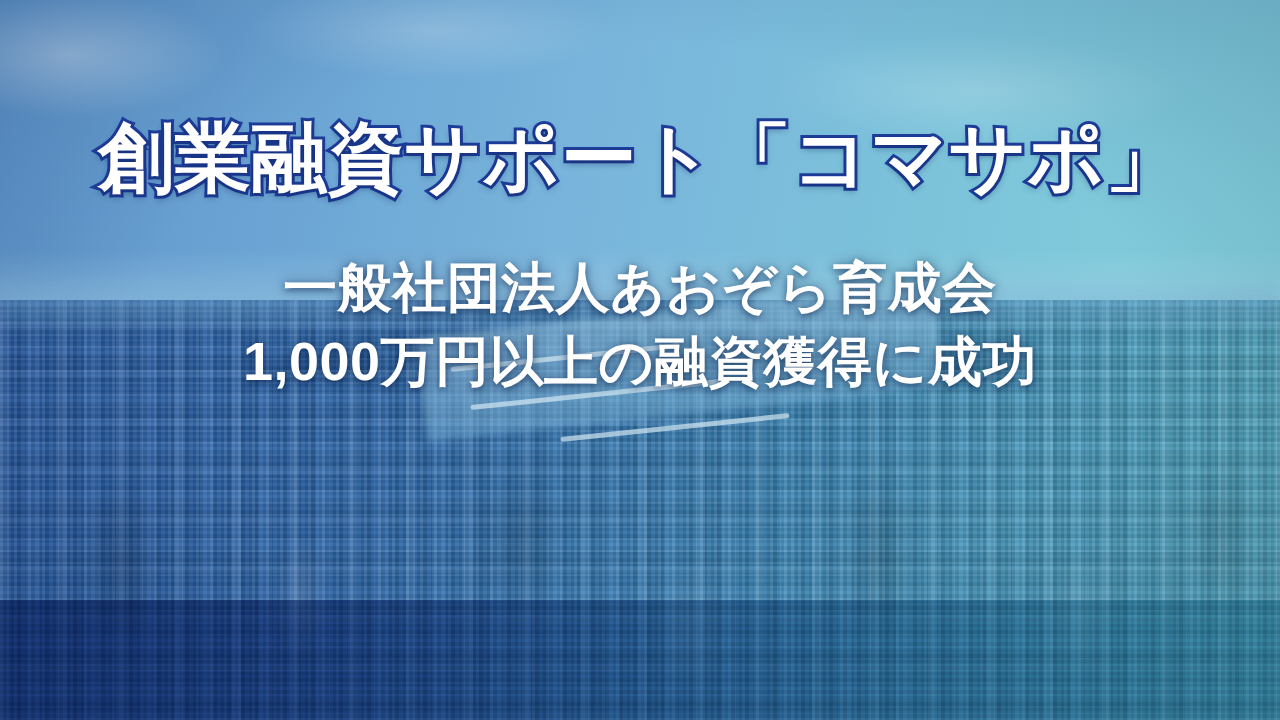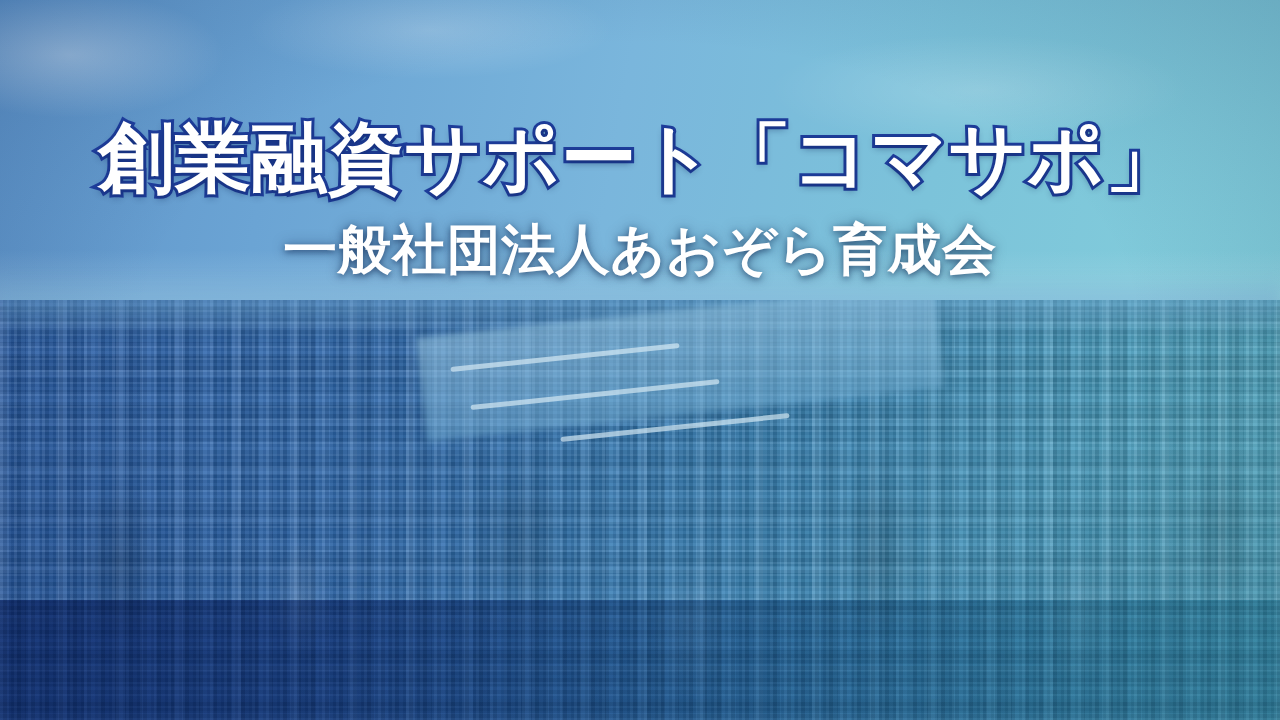--- a/index.html
+++ b/index.html
@@ -183,20 +183,21 @@
     letter-spacing: .5px;
     white-space: nowrap;
     -webkit-text-stroke: 6px #1f3e9c;
     paint-order: stroke fill;
     text-shadow:
       0 3px 7px rgba(10,30,80,.45),
       0 0 2px rgba(31,62,156,.9);
   }
 
   .subtitle-block {
+    margin-top: 38px;
     text-align: center;
     width: 100%;
   }
 
   .subtitle-line {
     color: #ffffff;
     font-size: 54px;
     line-height: 1.38;
     font-weight: 700;
     letter-spacing: .5px;
@@ -230,17 +231,18 @@
   <div class="vignette"></div>
 
   <div class="content">
 
     <div class="title-block">
       <div class="title-line">創業融資サポート「コマサポ」</div>
     </div>
 
     <div class="subtitle-block">
       <div class="subtitle-line">一般社団法人あおぞら育成会</div>
+      <div class="subtitle-line">1,000万円以上の融資獲得に成功</div>
     </div>
 
   </div>
 
 </div>
 
 </body></html>

